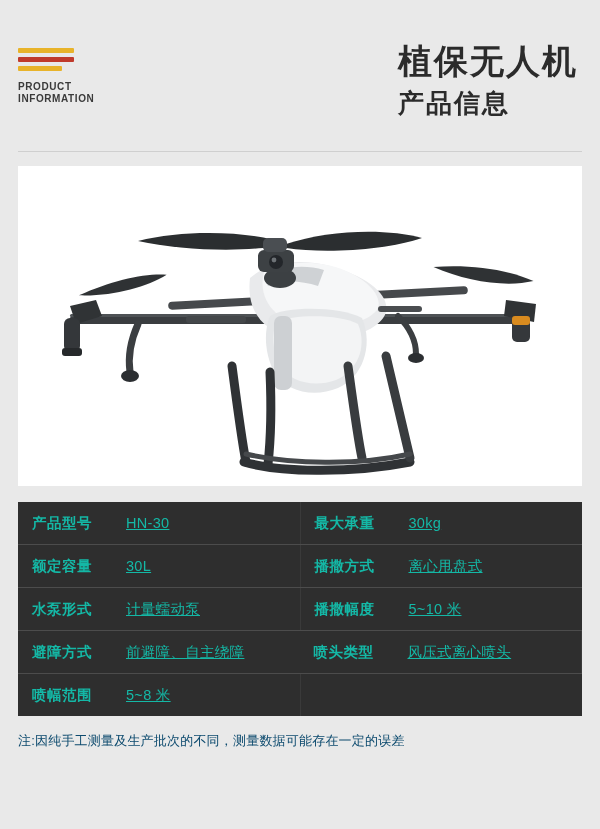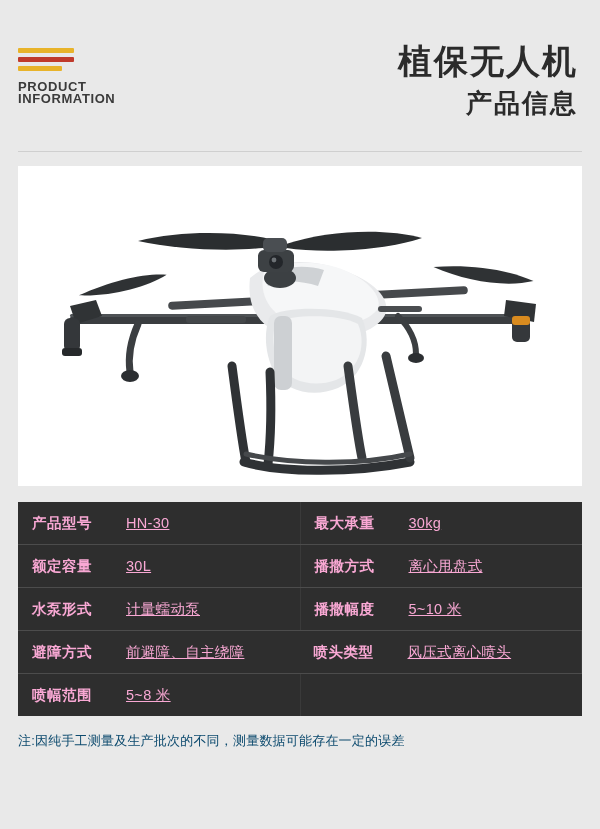--- a/index.html
+++ b/index.html
@@ -43,31 +43,30 @@
   .logo-bar {
     height: 5px;
     margin-bottom: 4px;
     border-radius: 1px;
   }
   .logo-bar.b1 { width: 56px; background: #e8b32a; }
   .logo-bar.b2 { width: 56px; background: #c03a2b; }
   .logo-bar.b3 { width: 44px; background: #e8b32a; }
   .logo-caption {
     margin-top: 10px;
-    font-size: 13px;
+    font-size: 10px;
     line-height: 12px;
     letter-spacing: 0.6px;
     color: #3a3a3a;
     font-weight: bold;
   }
   .header-title {
     position: absolute;
     right: 22px;
     top: 40px;
-    text-align: right;
     color: #2b2b2b;
     margin-left: 20px;
   }
   .header-title .line1 {
     font-size: 34px;
     line-height: 42px;
     font-weight: bold;
     letter-spacing: 2px;
   }
   .header-title .line2 {
@@ -96,21 +95,21 @@
   .hero svg {
     display: block;
     width: 100%;
     height: 100%;
   }
 
   
   .spec-table {
     margin: 16px 18px 0 18px;
     background: #2e2e2e;
-    color: #f9a8d4;
+    color: #14b8a6;
     font-size: 14.5px;
   }
   .spec-row {
     display: flex;
     align-items: stretch;
     border-bottom: 1px solid #4c4c4c;
     height: 42px;
   }
   .spec-row:last-child {
     border-bottom: none;

